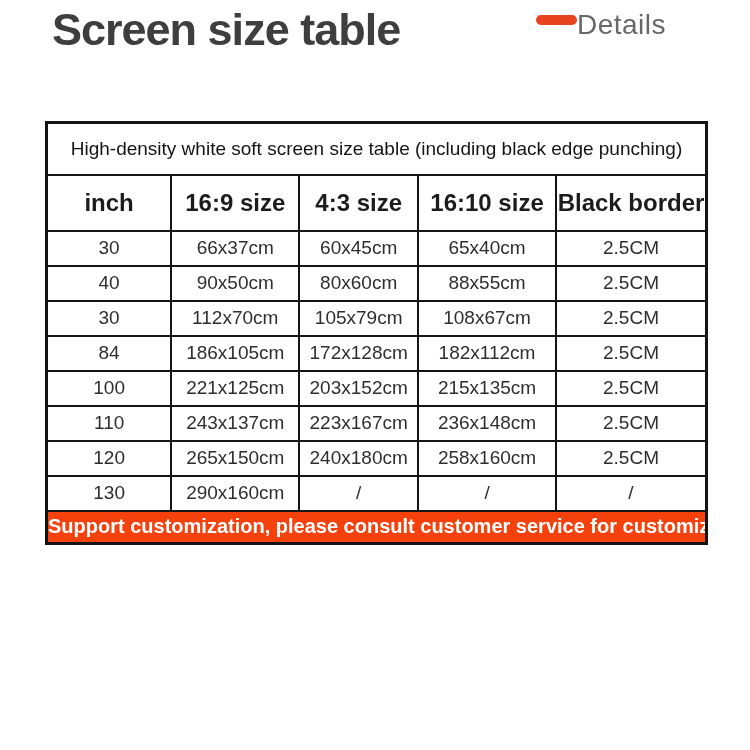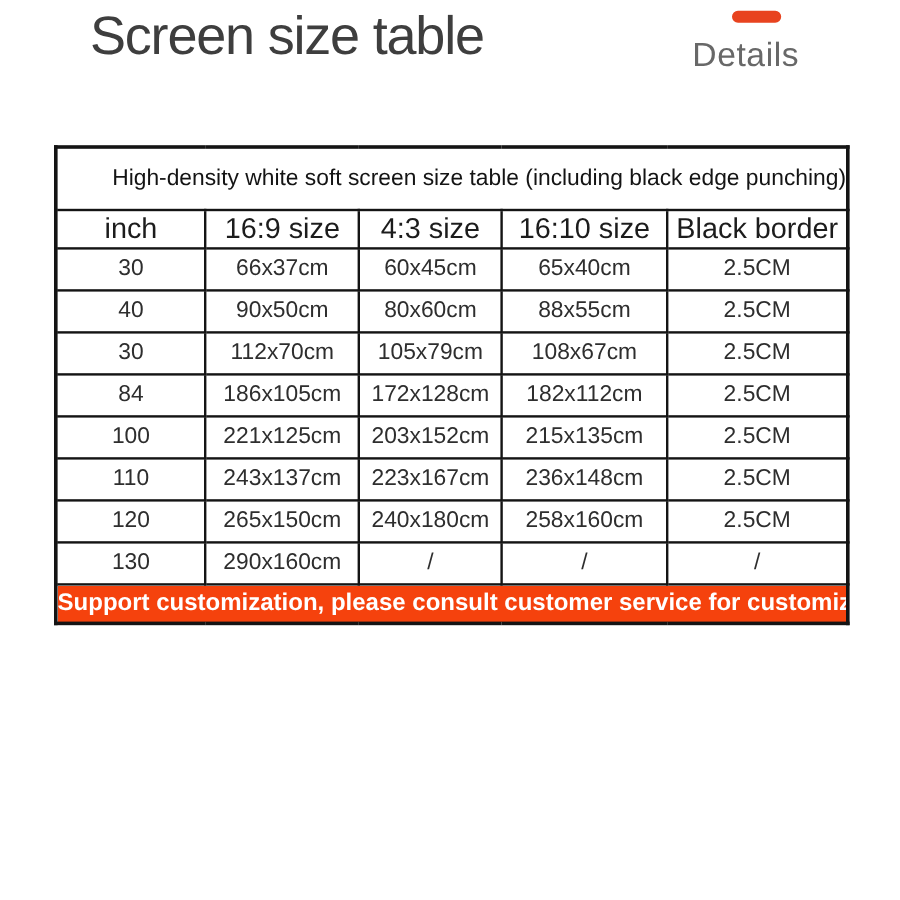--- a/index.html
+++ b/index.html
@@ -9,30 +9,29 @@
     background:#ffffff;
     font-family:"Liberation Sans", sans-serif;
     overflow:hidden;
   }
 
   
   .page-title {
     position:absolute;
     left:52px; top:4px;
     font-size:45px;
-    font-weight:400;
+    font-weight:700;
     letter-spacing:-1px;
     color:#3e3e3e;
-    margin-left:23px;
   }
   .details-tab {
     position:absolute;
     right:84px; top:9px;
     display:flex;
-    flex-direction:column;
+    flex-direction:row;
     align-items:center;
     cursor:pointer;
   }
   .details-pill {
     width:41px; height:8px;
     border:5px solid #e8431f;
     border-radius:11px;
     margin-bottom:11px;
     margin-left:18px;
   }
@@ -60,26 +59,25 @@
     vertical-align:middle;
     color:#2e2e2e;
     overflow:hidden;
     white-space:nowrap;
   }
   tr.caption-row td {
     height:52px;
     font-size:19px;
     color:#141414;
     font-weight:500;
-    text-align:right;
   }
   tr.header-row th {
-    height:32px;
+    height:56px;
     font-size:24px;
-    font-weight:400;
+    font-weight:700;
     color:#1c1c1c;
   }
   tr.data-row td {
     height:35px;
     font-size:19px;
   }
   tr.banner-row td {
     height:33px;
     background:#f5420d;
     color:#ffffff;

